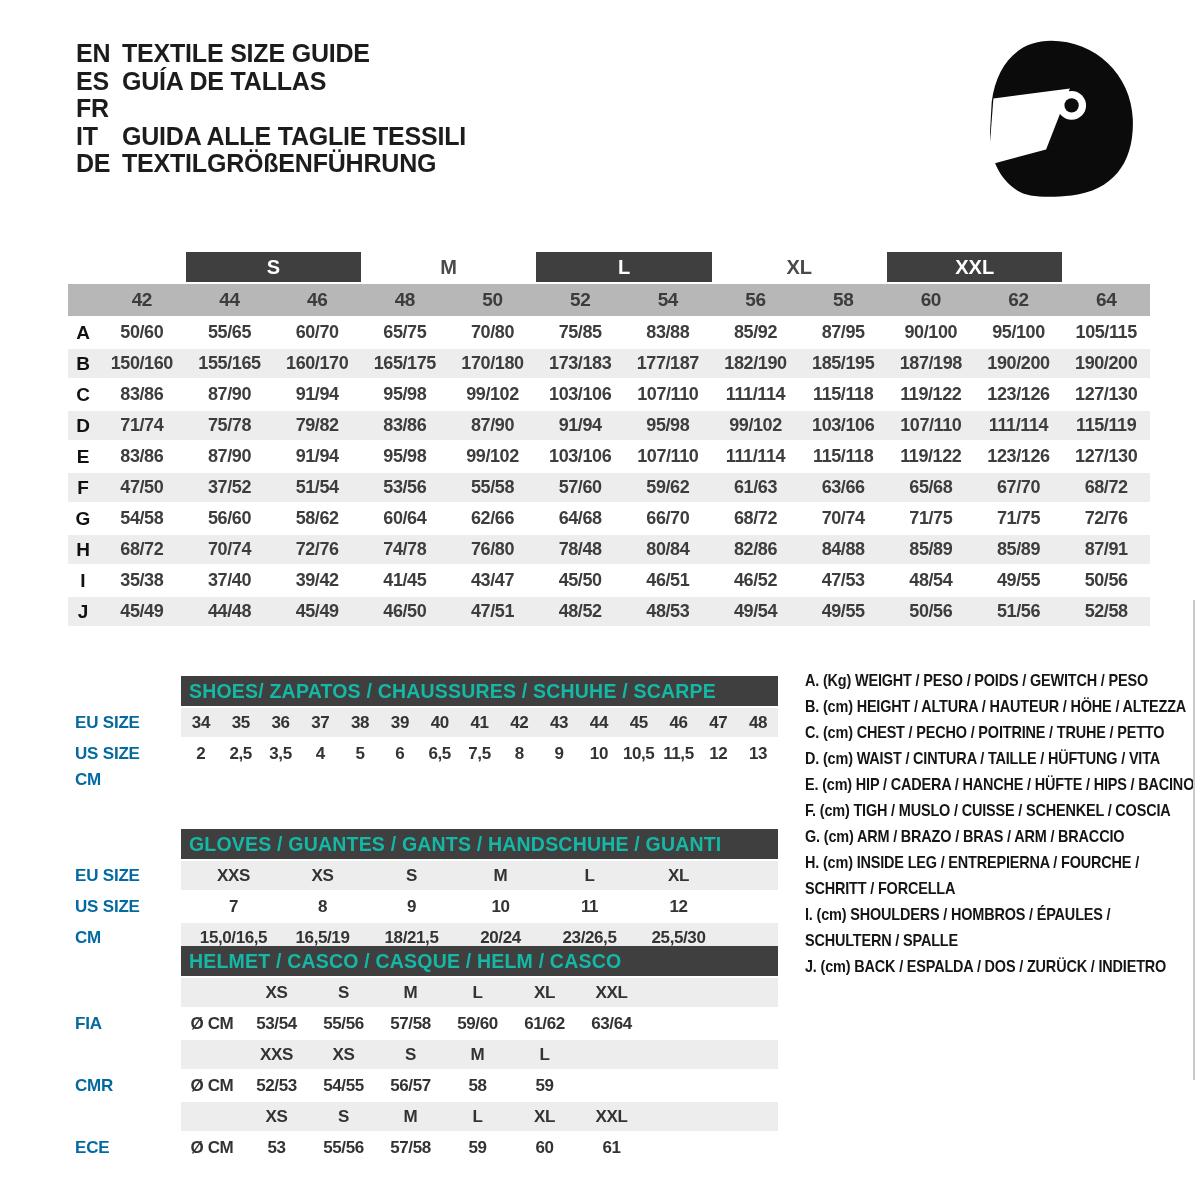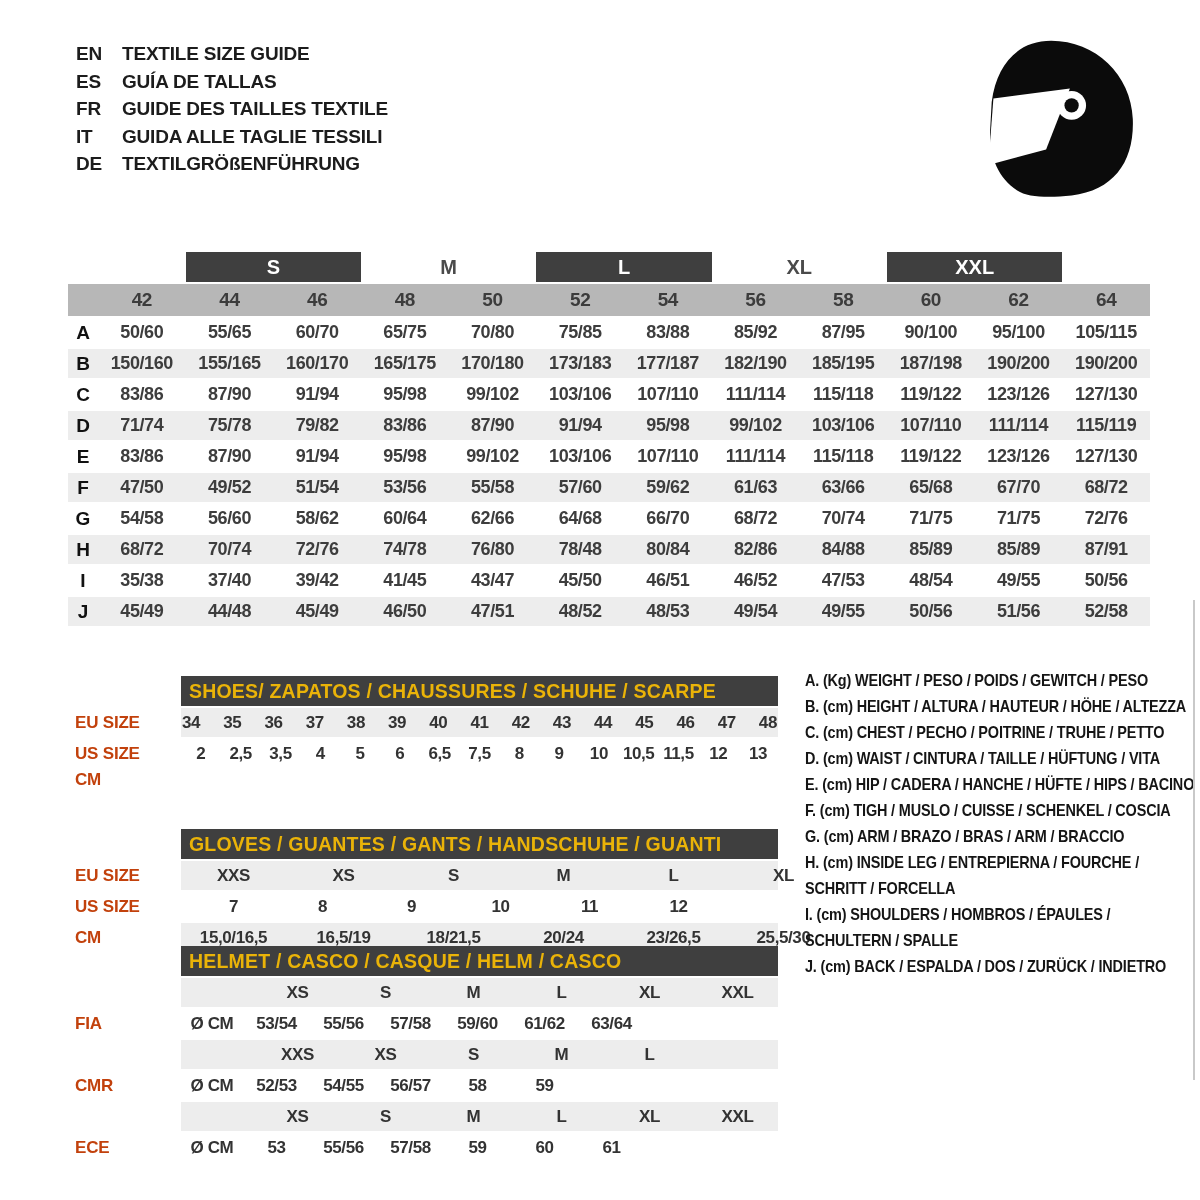--- a/index.html
+++ b/index.html
@@ -4,21 +4,21 @@
 <style>
   html,body { margin:0; padding:0; }
   body {
     width:1200px; height:1200px; position:relative; background:#ffffff;
     font-family:"Liberation Sans", sans-serif; font-weight:bold; color:#1c1c1c;
     overflow:hidden;
   }
 
   
   .lang-block { position:absolute; left:76px; top:40px; }
-  .lang-row { display:flex; line-height:27.5px; font-size:19px; letter-spacing:-0.2px; }
+  .lang-row { display:flex; line-height:27.5px; font-size:25px; letter-spacing:-0.2px; }
   .lang-code { width:46px; flex:none; }
 
   
   .helmet-icon { position:absolute; left:973px; top:30px; width:170px; height:178px; }
 
   
   .main-table { position:absolute; left:68px; top:252px; width:1082px; }
   .mh, .mt-band, .mt-row { display:grid; grid-template-columns:30px repeat(12,1fr); }
   .mh { height:30px; margin-bottom:2px; }
   .mh-cell { display:flex; align-items:center; justify-content:center;
@@ -32,26 +32,26 @@
              font-size:18px; color:#3d3d3d; letter-spacing:-0.4px; }
   .mt-cell.letter { font-size:19px; color:#111111; letter-spacing:0; }
 
   
   .section { position:absolute; left:75px; width:703px; }
   .section.shoes  { top:676px; }
   .section.gloves { top:829px; }
   .section.helmet { top:946px; }
   .sec-row { display:flex; margin-bottom:2px; }
   .sec-label { width:106px; flex:none; display:flex; align-items:center;
-               font-size:17px; color:#c2410c; letter-spacing:-0.2px; }
-  .sec-bar { width:597px; height:30px; background:var(--bar-dark); color:#eab308;
+               font-size:17px; color:#0369a1; letter-spacing:-0.2px; }
+  .sec-bar { width:597px; height:30px; background:var(--bar-dark); color:#14b8a6;
              font-size:19.5px; display:flex; align-items:center; padding-left:8px;
              box-sizing:border-box; letter-spacing:0.2px; }
   .sec-band { width:597px; height:29px; display:grid; box-sizing:border-box; }
-  .sec-band.gray { background:var(--row-light);gap:21px; }
+  .sec-band.gray { background:var(--row-light); }
   .cols15 { grid-template-columns:repeat(15,1fr); }
   .cols6  { grid-template-columns:repeat(6,89px) 1fr; padding-left:8px; }
   .cols7  { grid-template-columns:62px repeat(6,67px) 1fr; }
   .sec-cell { display:flex; align-items:center; justify-content:center;
               font-size:17px; color:#333333; letter-spacing:-0.4px; }
 
   
   .legend { position:absolute; left:805px; top:668px; width:464px;
             transform:scaleX(0.85); transform-origin:left top;
             font-size:17px; line-height:26px; color:#151515; letter-spacing:-0.2px; }
@@ -66,21 +66,20 @@
     <div class="lang-row">
       <span class="lang-code">EN</span>
       <span class="lang-text">TEXTILE SIZE GUIDE</span>
     </div>
     <div class="lang-row">
       <span class="lang-code">ES</span>
       <span class="lang-text">GUÍA DE TALLAS</span>
     </div>
     <div class="lang-row">
       <span class="lang-code">FR</span>
-      <span class="lang-text">GUIDE DES TAILLES TEXTILE</span>
     </div>
     <div class="lang-row">
       <span class="lang-code">IT</span>
       <span class="lang-text">GUIDA ALLE TAGLIE TESSILI</span>
     </div>
     <div class="lang-row">
       <span class="lang-code">DE</span>
       <span class="lang-text">TEXTILGRÖßENFÜHRUNG</span>
     </div>
   </div>
@@ -192,21 +191,21 @@
         <div class="mt-cell">107/110</div>
         <div class="mt-cell">111/114</div>
         <div class="mt-cell">115/118</div>
         <div class="mt-cell">119/122</div>
         <div class="mt-cell">123/126</div>
         <div class="mt-cell">127/130</div>
       </div>
       <div class="mt-row alt">
         <div class="mt-cell letter">F</div>
         <div class="mt-cell">47/50</div>
-        <div class="mt-cell">49/52</div>
+        <div class="mt-cell">37/52</div>
         <div class="mt-cell">51/54</div>
         <div class="mt-cell">53/56</div>
         <div class="mt-cell">55/58</div>
         <div class="mt-cell">57/60</div>
         <div class="mt-cell">59/62</div>
         <div class="mt-cell">61/63</div>
         <div class="mt-cell">63/66</div>
         <div class="mt-cell">65/68</div>
         <div class="mt-cell">67/70</div>
         <div class="mt-cell">68/72</div>

